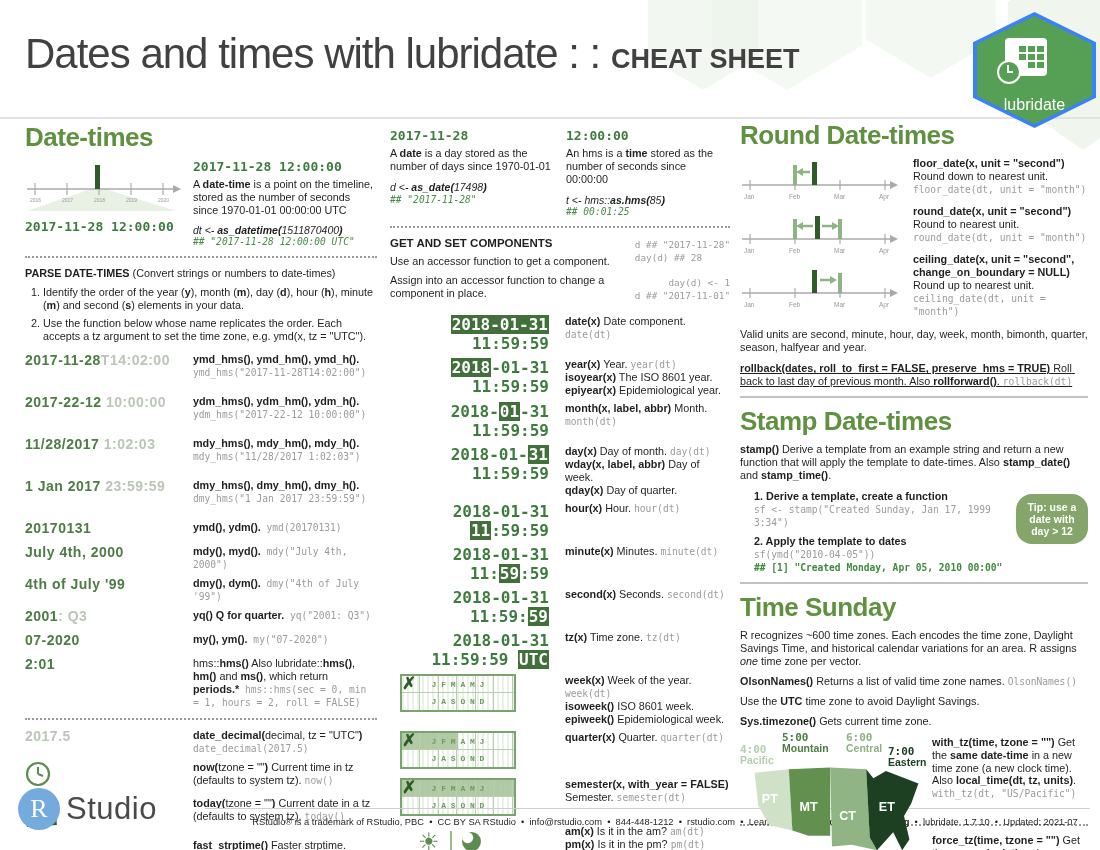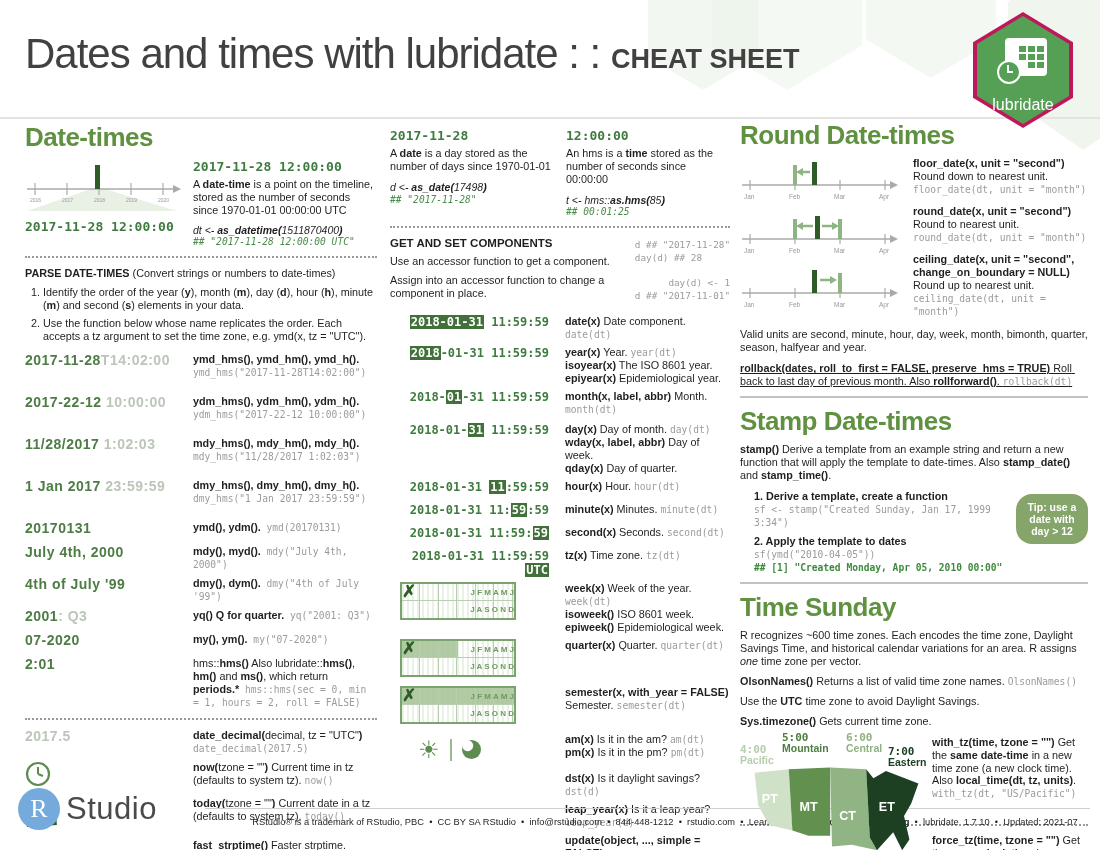--- a/index.html
+++ b/index.html
@@ -4,22 +4,22 @@
 <style>
   html,body{margin:0;padding:0;background:#fff;}
   .page{position:relative;width:1100px;height:850px;background:#ffffff;overflow:hidden;
         font-family:"Liberation Sans",sans-serif;color:#1f1f1f;}
   
   .deco-hex{position:absolute;background:#e9f1e6;clip-path:polygon(50% 0,100% 26%,100% 74%,50% 100%,0 74%,0 26%);}
   .hdr-rule{position:absolute;left:0;top:117px;width:1100px;height:2px;background:#e3e3e3;}
   
   .title{position:absolute;left:25px;top:30px;font-size:42px;color:#414141;letter-spacing:-1px;white-space:nowrap;}
   .title .cheat{font-size:27px;font-weight:bold;letter-spacing:0;}
-  .hexlogo{position:absolute;left:973px;top:12px;width:100px;height:116px;
-           background:#be185d;clip-path:polygon(50% 0,100% 26%,100% 74%,50% 100%,0 74%,0 26%);}
+  .hexlogo{position:absolute;left:973px;top:12px;width:123px;height:116px;
+           background:#3b82f6;clip-path:polygon(50% 0,100% 26%,100% 74%,50% 100%,0 74%,0 26%);}
   .hexlogo .inner{position:absolute;left:4px;top:4px;right:4px;bottom:4px;background:#55a054;
            clip-path:polygon(50% 0,100% 26%,100% 74%,50% 100%,0 74%,0 26%);}
   .hexlogo .cal{position:absolute;left:32px;top:26px;width:42px;height:38px;background:#fff;border-radius:4px;}
   .hexlogo .cal i{position:absolute;width:7px;height:6px;background:#55a054;}
   .hexlogo .clock{position:absolute;left:24px;top:48px;width:20px;height:20px;border:2.5px solid #fff;border-radius:50%;background:#55a054;}
   .hexlogo .clock::before{content:"";position:absolute;left:8px;top:3px;width:2px;height:7px;background:#fff;}
   .hexlogo .clock::after{content:"";position:absolute;left:8px;top:9px;width:6px;height:2px;background:#fff;}
   .hexlogo .lbl{position:absolute;left:0;right:0;bottom:14px;text-align:center;color:#fff;font-size:16px;}
   
   h2.green{font-size:26px;margin:0 0 6px 0;color:#5f9140;font-weight:bold;letter-spacing:-0.5px;}
@@ -48,26 +48,26 @@
   
   .prow{display:grid;grid-template-columns:168px 1fr;margin-bottom:6px;}
   .hand{font-size:14px;font-weight:bold;letter-spacing:0.5px;line-height:1.1;}
   .hand .hd{color:#4d7c45;}
   .hand .hl2{color:#bcc6b8;}
   
   .mid-top{display:grid;grid-template-columns:170px 1fr;column-gap:6px;margin-bottom:4px;}
   .getset-head{position:relative;}
   .gs-ann{position:absolute;right:0;font-family:"DejaVu Sans Mono",monospace;font-size:9.3px;color:#9b9b9b;white-space:pre-line;line-height:1.35;}
   .crow{display:grid;grid-template-columns:175px 1fr;margin-bottom:5px;}
-  .crow .mono{font-size:12px;text-align:right;padding-right:16px;font-family:"DejaVu Sans Mono",monospace;}
+  .crow .mono{font-size:16px;text-align:right;padding-right:16px;font-family:"DejaVu Sans Mono",monospace;}
   .calgrid{position:relative;width:112px;height:34px;border:2px solid #7aa36f;margin-left:10px;
            background:repeating-linear-gradient(90deg,#eaf2e6 0 2px,#fff 2px 5px);}
   .calgrid .shade{position:absolute;left:0;top:0;height:17px;background:#a4c295;opacity:0.85;}
   .calgrid .mrow{position:relative;display:flex;height:17px;align-items:center;}
-  .calgrid .mrow span{flex:1;text-align:right;font-size:8px;font-weight:bold;color:#6f9a60;font-family:Liberation Sans, sans-serif;}
+  .calgrid .mrow span{flex:1;text-align:center;font-size:8px;font-weight:bold;color:#6f9a60;font-family:Liberation Mono, monospace;}
   .calgrid .xmark{position:absolute;left:0px;top:-3px;font-size:17px;font-weight:bold;color:#2e5b28;}
   .calgrid .vlines{position:absolute;inset:0;background:
       repeating-linear-gradient(90deg,transparent 0 17.5px,#b9ceb0 17.5px 18.5px),
       linear-gradient(#b9ceb0,#b9ceb0) 0 16px/100% 1px no-repeat;}
   .sunmoon{display:flex;align-items:center;gap:10px;margin-left:28px;}
   .sun{font-size:24px;color:#5d8b50;line-height:1;}
   .smdiv{width:2px;height:22px;background:#9ab98e;}
   .moon{width:19px;height:19px;border-radius:50%;background:radial-gradient(circle at 30% 30%, #ffffff 0 26%, #5d8b50 32%);}
   
   .round-grid{display:grid;grid-template-columns:165px 1fr;column-gap:8px;}

